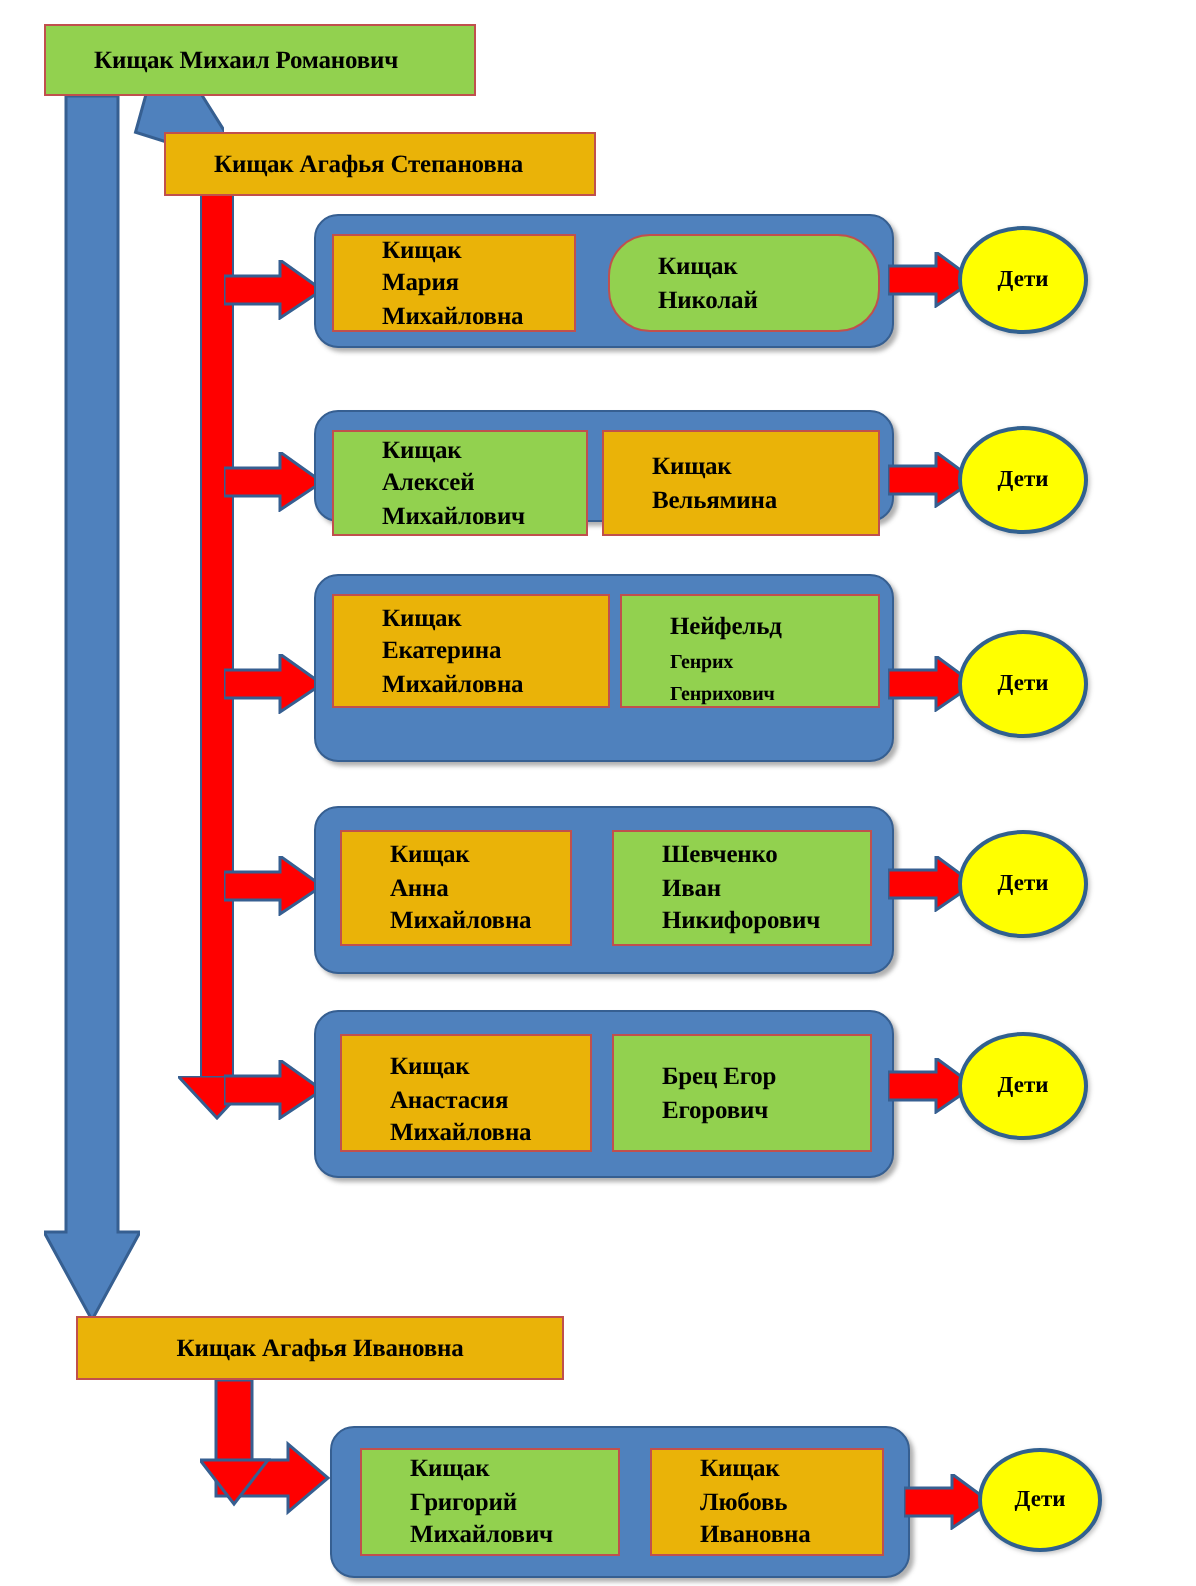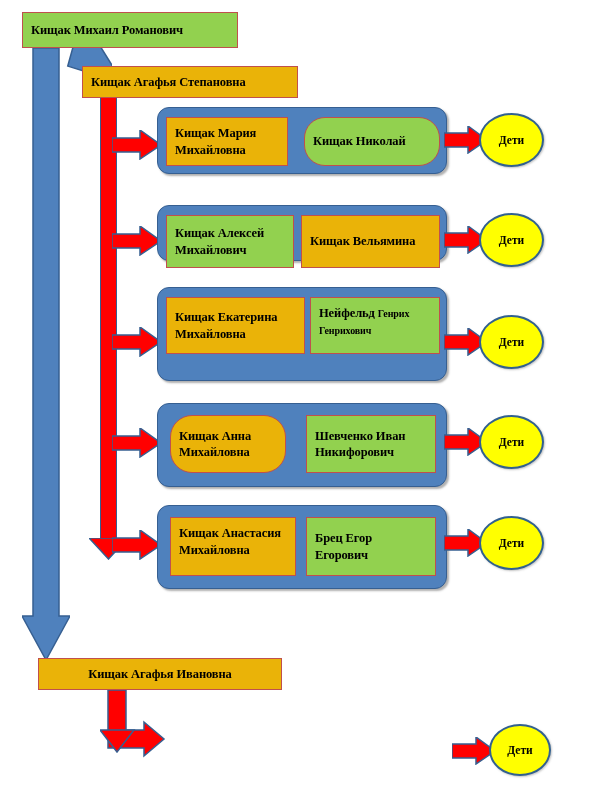--- a/index.html
+++ b/index.html
@@ -18,21 +18,21 @@
     left: 0; top: 0;
     width: 598px; height: 793px;
   }
 
   
   .node {
     position: absolute;
     border: 1.5px solid #c0504d;
     display: flex;
     align-items: center;
-    padding: 4px 8px;
+    padding: 4px 24px;
     font-weight: bold;
     font-size: 12.5px;
     line-height: 1.32;
     color: #000000;
     letter-spacing: -0.1px;
   }
   .green { background: #92d14f; }
   .peach { background: #eab308; }
 
   
@@ -182,21 +182,21 @@
   <div class="oval" style="left:479px; top:315px; width:65px; height:54px;">
     <span>Дети</span>
   </div>
 
   <div class="red-harrow" style="left:112px; top:428px; width:50px; height:30px;">
     <svg width="50" height="30" viewBox="0 0 50 30">
       <polygon points="0,8 28,8 28,0 49,15 28,29 28,22 0,22" fill="#ff0000" stroke="#365f91" stroke-width="1.5"></polygon>
     </svg>
   </div>
   <div class="couple" style="left:157px; top:403px; width:290px; height:84px;">
-    <div class="node peach" style="left:12px; top:11px; width:116px; height:58px;border-radius:22px;">
+    <div class="node peach" style="left:12px; top:11px; width:116px; height:58px;">
       <span>Кищак Анна Михайловна</span>
     </div>
     <div class="node green" style="left:148px; top:11px; width:130px; height:58px;">
       <span>Шевченко Иван Никифорович</span>
     </div>
   </div>
   <div class="red-harrow" style="left:444px; top:428px; width:44px; height:28px;">
     <svg width="44" height="28" viewBox="0 0 44 28">
       <polygon points="0,7 24,7 24,0 43,14 24,27 24,21 0,21" fill="#ff0000" stroke="#365f91" stroke-width="1.5"></polygon>
     </svg>
@@ -227,20 +227,28 @@
     <span>Дети</span>
   </div>
 
   <div class="red-varrow" style="left:100px; top:690px; width:70px; height:72px;">
     <svg width="70" height="72" viewBox="0 0 70 72">
       <polygon points="8,0 26,0 26,40 44,40 44,32 64,49 44,66 44,58 8,58" fill="#ff0000" stroke="#365f91" stroke-width="1.5"></polygon>
       <polygon points="0,40 34,40 17,62" fill="#ff0000" stroke="#365f91" stroke-width="1.5"></polygon>
     </svg>
   </div>
 
+  <div class="couple" style="left:165px; top:713px; width:290px; height:76px;">
+    <div class="node green" style="left:14px; top:10px; width:130px; height:54px;">
+      <span>Кищак Григорий Михайлович</span>
+    </div>
+    <div class="node peach" style="left:159px; top:10px; width:117px; height:54px;">
+      <span>Кищак Любовь Ивановна</span>
+    </div>
+  </div>
   <div class="red-harrow" style="left:452px; top:737px; width:44px; height:28px;">
     <svg width="44" height="28" viewBox="0 0 44 28">
       <polygon points="0,7 24,7 24,0 43,14 24,27 24,21 0,21" fill="#ff0000" stroke="#365f91" stroke-width="1.5"></polygon>
     </svg>
   </div>
   <div class="oval" style="left:489px; top:724px; width:62px; height:52px;">
     <span>Дети</span>
   </div>
 
 </div>

